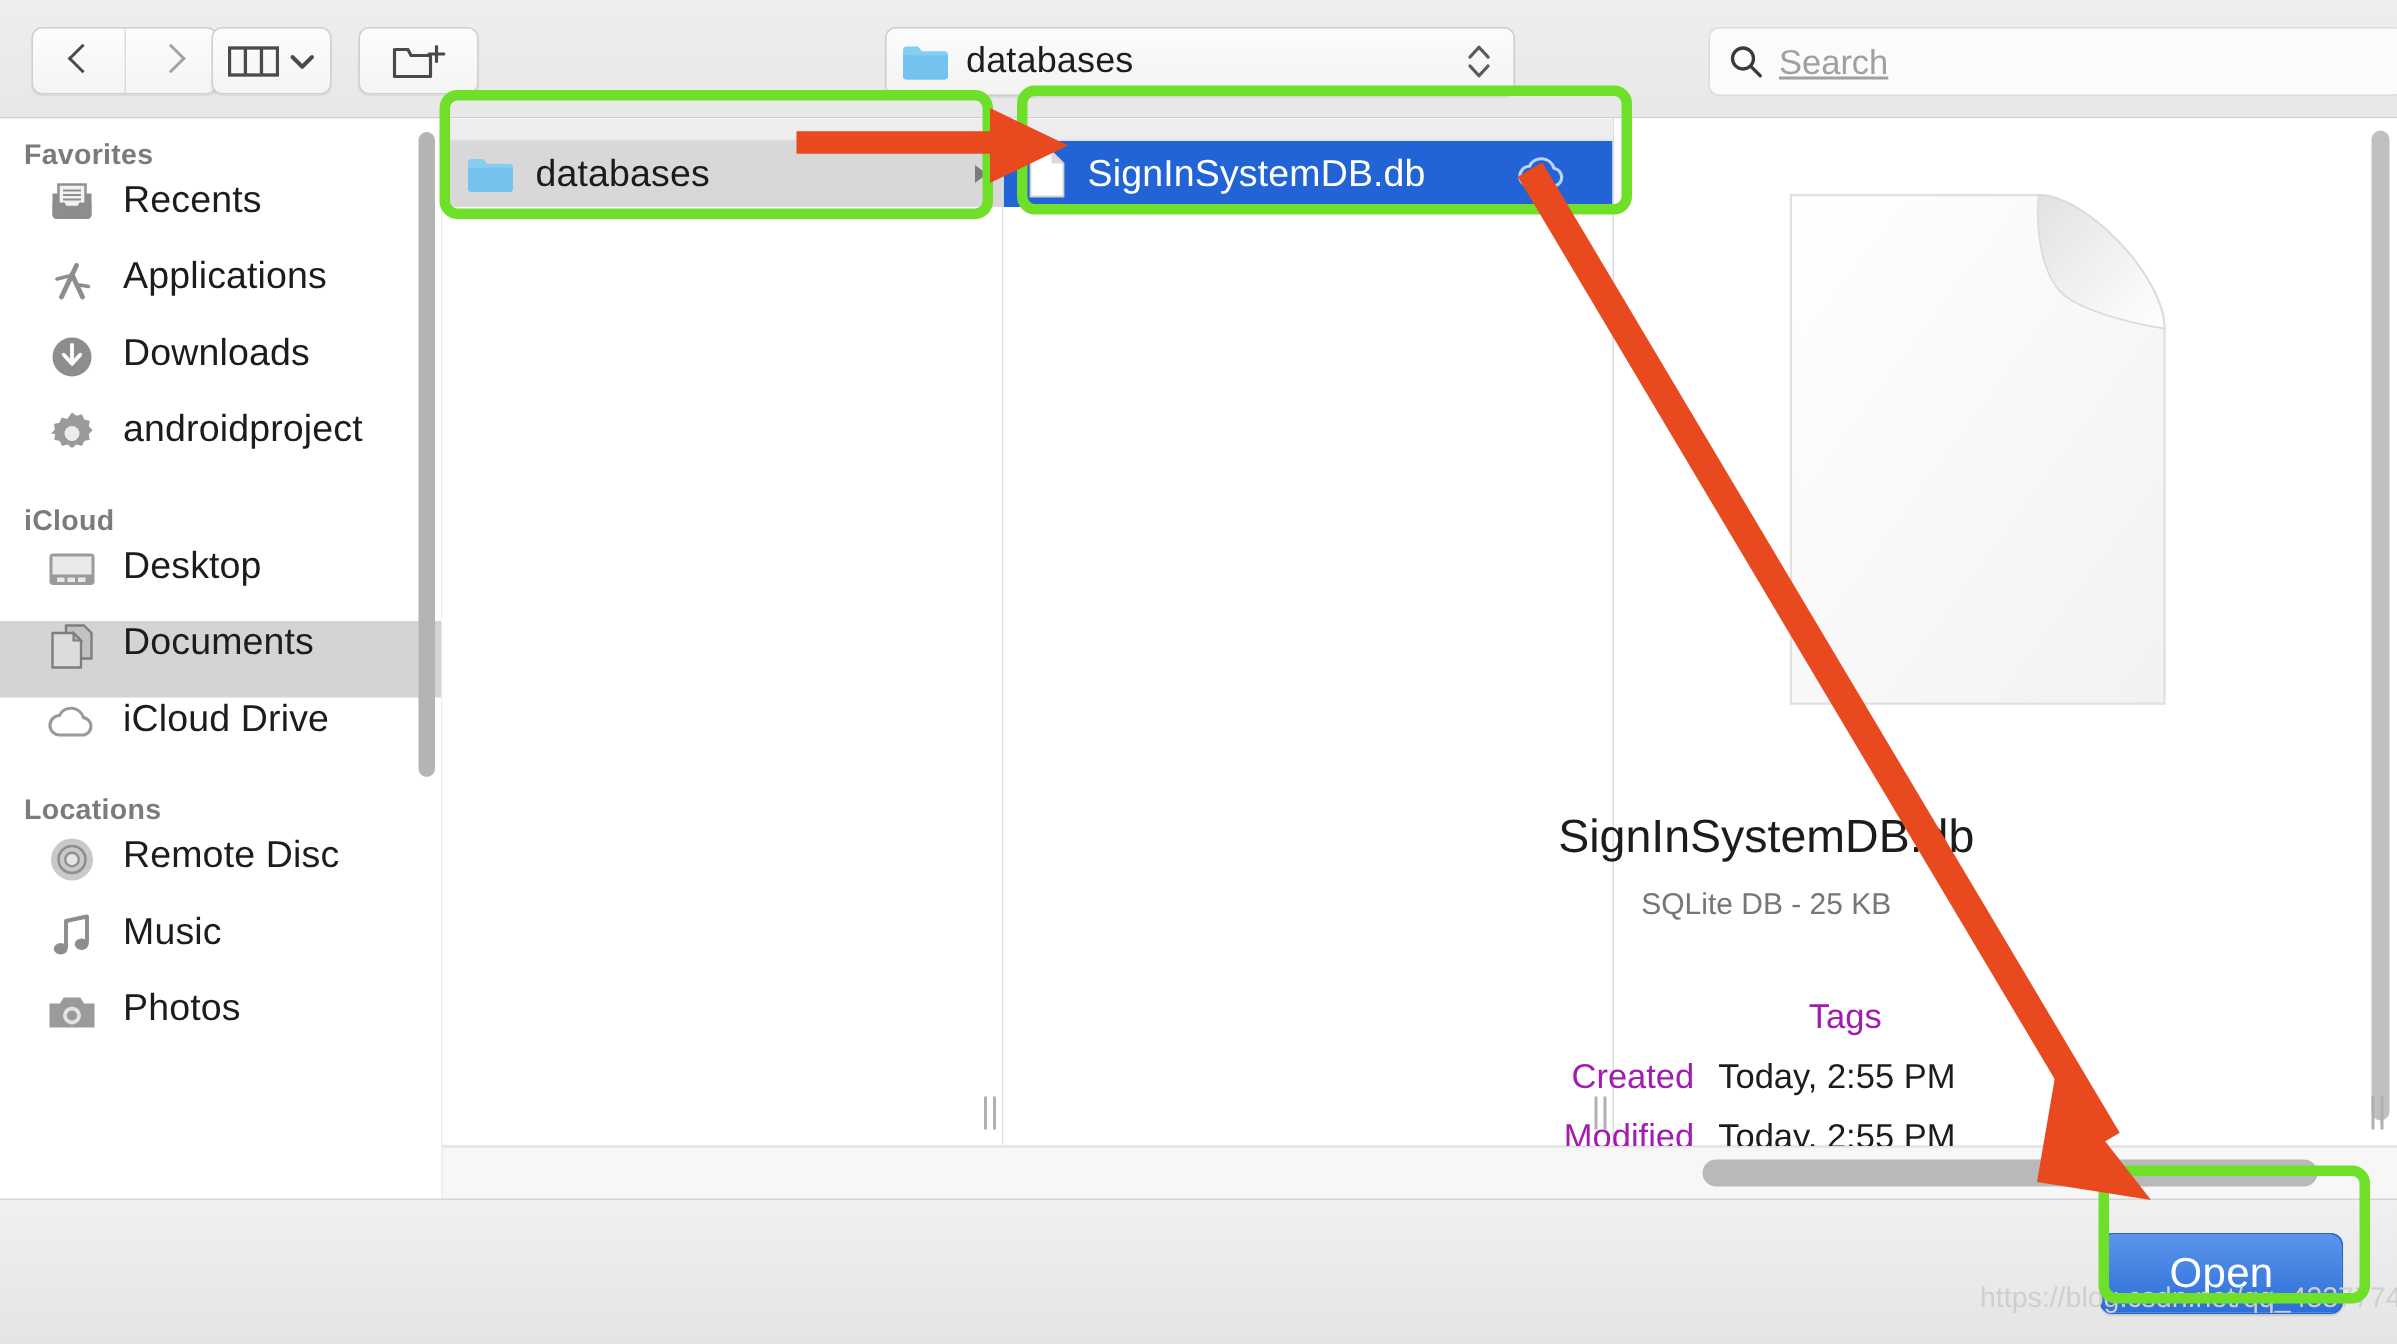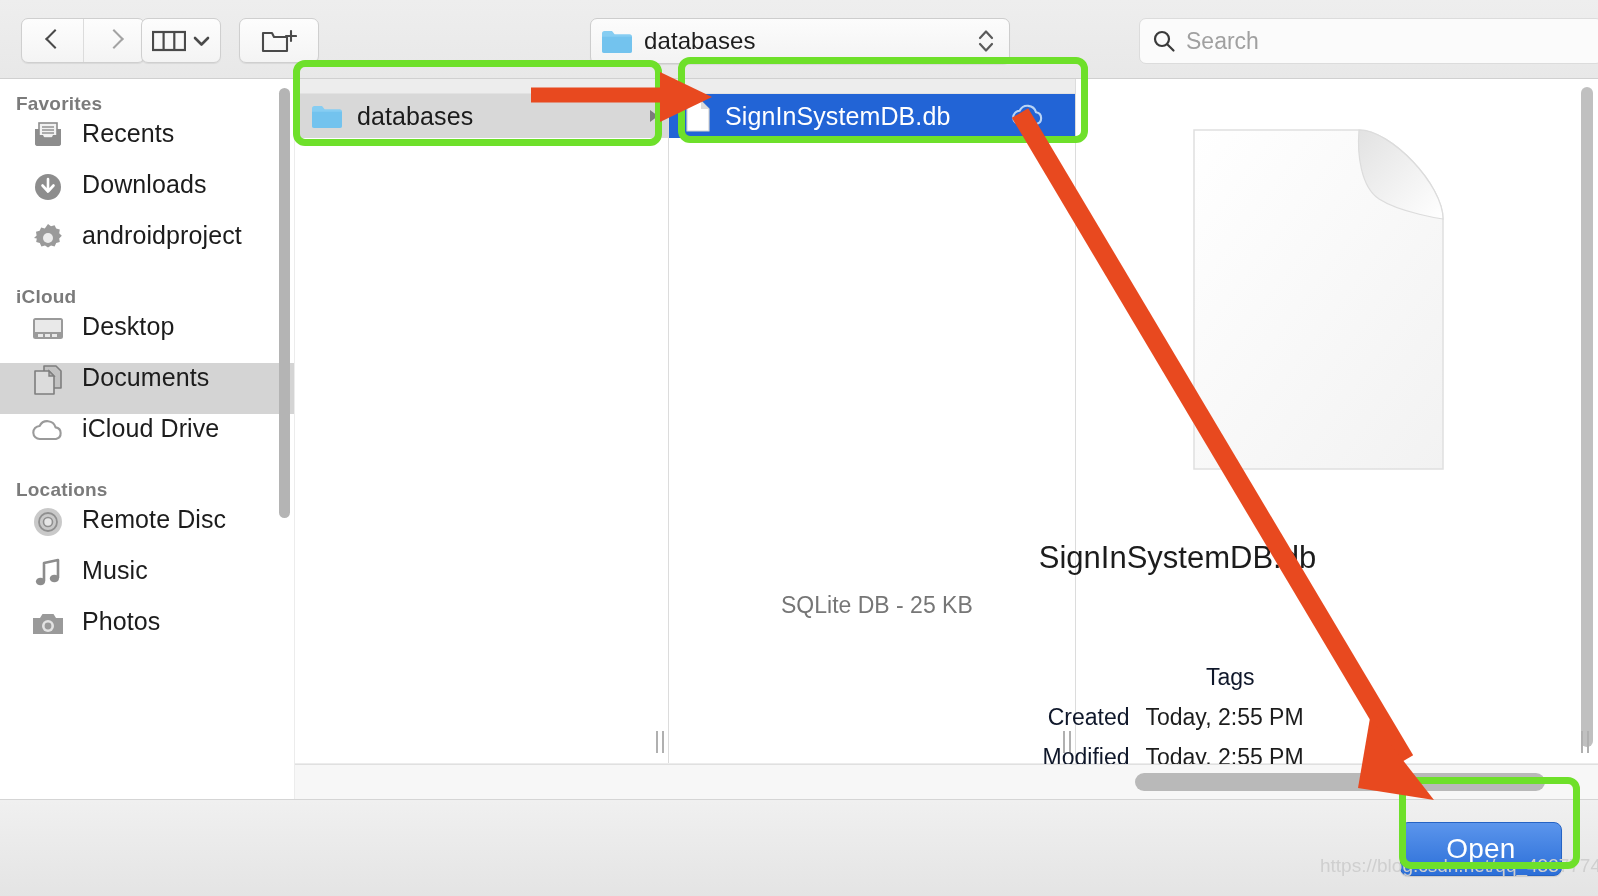--- a/index.html
+++ b/index.html
@@ -37,21 +37,21 @@
   .pathpop{position:absolute;top:18px;left:590px;width:398px;height:44px;
     background:linear-gradient(#fcfcfc,#f3f3f3);border:1px solid #cdcdcd;border-radius:7px;
     box-shadow:0 1px 1px rgba(0,0,0,.07);display:flex;align-items:center;padding:0 10px;}
   .pathpop .label{font-size:24px;color:#1d1d1d;margin-left:11px;letter-spacing:.1px;}
   .updown{position:absolute;right:14px;top:9px;width:18px;height:26px;}
 
   
   .search{position:absolute;top:18px;left:1139px;width:438px;height:44px;
     background:#fbfbfb;border:1px solid #dcdcdc;border-radius:7px;
     display:flex;align-items:center;padding:0 12px;}
-  .search .ph{font-size:23px;color:#a0a0a0;margin-left:10px;}
+  .search .ph{font-size:23px;color:#a0a0a0;margin-left:10px;text-decoration:underline;}
 
   
   .sidebar{position:absolute;left:0;top:79px;width:294px;height:739px;background:#ffffff;
     overflow:hidden;}
   .sb-head{font-size:19px;color:#7b7b7b;font-weight:bold;padding:14px 0 4px 16px;letter-spacing:.2px;}
   .sb-item{height:51px;display:flex;padding-left:28px;}
   .sb-item.sel{background:#d4d4d4;}
   .sb-item .ico{width:40px;height:34px;display:flex;align-items:center;justify-content:center;
     margin-right:14px;flex:none;}
   .sb-item .txt{font-size:25px;color:#1c1c1c;letter-spacing:.1px;}
@@ -75,25 +75,25 @@
   .row .arrowg{width:0;height:0;border-left:8px solid #7b7b7b;
     border-top:6px solid transparent;border-bottom:6px solid transparent;}
   .grip{position:absolute;bottom:10px;width:14px;height:22px;}
   .grip:before,.grip:after{content:"";position:absolute;top:0;width:2px;height:22px;background:#b0b0b0;}
   .grip:before{left:3px;} .grip:after{left:9px;}
 
   
   .docicon{position:absolute;left:1191px;top:127px;width:255px;height:345px;}
   .pv-title{position:absolute;left:781px;right:24px;top:540px;text-align:center;
     font-size:31px;color:#1c1c1c;}
-  .pv-sub{position:absolute;left:781px;right:24px;top:592px;text-align:left;
-    font-size:23px;color:#767676;}
+  .pv-sub{position:absolute;left:781px;right:24px;top:592px;text-align:center;
+    font-size:20px;color:#767676;}
   .pv-meta{position:absolute;left:781px;right:34px;top:662px;}
   .pv-row{display:flex;justify-content:center;margin-bottom:9px;font-size:23px;line-height:1.35;}
-  .pv-row .k{color:#0f172a;text-align:right;width:180px;padding-right:16px;}
+  .pv-row .k{color:#a21caf;text-align:right;width:180px;padding-right:16px;}
   .pv-row .v{color:#1c1c1c;width:250px;text-align:left;}
   .pv-row .v.dim{color:#b2b2b2;}
 
   .right-scroll{position:absolute;right:5px;top:8px;width:12px;height:660px;
     background:#c0c0c0;border-radius:6px;}
 
   
   .hbar{position:absolute;left:295px;top:764px;width:1303px;height:35px;
     background:#f7f7f7;border-top:1px solid #e0e0e0;}
   .hthumb{position:absolute;left:840px;top:8px;width:410px;height:18px;
@@ -189,20 +189,33 @@
             <line x1="10" y1="6" x2="22" y2="6"></line>
               <line x1="10" y1="9" x2="22" y2="9"></line>
             <line x1="10" y1="12" x2="22" y2="12"></line>
           </g>
           <path d="M3 14 h8 l2 4 h6 l2 -4 h8 v8 a3 3 0 0 1 -3 3 H6 a3 3 0 0 1 -3 -3 Z" fill="#8d8d8d"></path>
         </svg>
       </span>
       <span class="txt">Recents</span>
     </div>
 
+    <div class="sb-item">
+      <span class="ico">
+        <svg width="32" height="30" viewBox="0 0 32 30">
+          <g stroke="#8d8d8d" stroke-width="3.2" stroke-linecap="round">
+            <line x1="9" y1="26" x2="19" y2="5"></line>
+            <line x1="23" y1="26" x2="16" y2="11"></line>
+          </g>
+          <line x1="6" y1="14" x2="14" y2="12" stroke="#8d8d8d" stroke-width="2.4" stroke-linecap="round"></line>
+          <line x1="21" y1="18" x2="27" y2="19" stroke="#8d8d8d" stroke-width="2.4" stroke-linecap="round"></line>
+        </svg>
+      </span>
+      <span class="txt">Applications</span>
+    </div>
 
     <div class="sb-item">
       <span class="ico">
         <svg width="32" height="32" viewBox="0 0 32 32">
           <circle cx="16" cy="16" r="13" fill="#8d8d8d"></circle>
           <path d="M16 8 V19 M10.5 14.5 L16 20.5 L21.5 14.5" fill="none" stroke="#fff" stroke-width="2.6" stroke-linecap="round" stroke-linejoin="round"></path>
         </svg>
       </span>
       <span class="txt">Downloads</span>
     </div>

